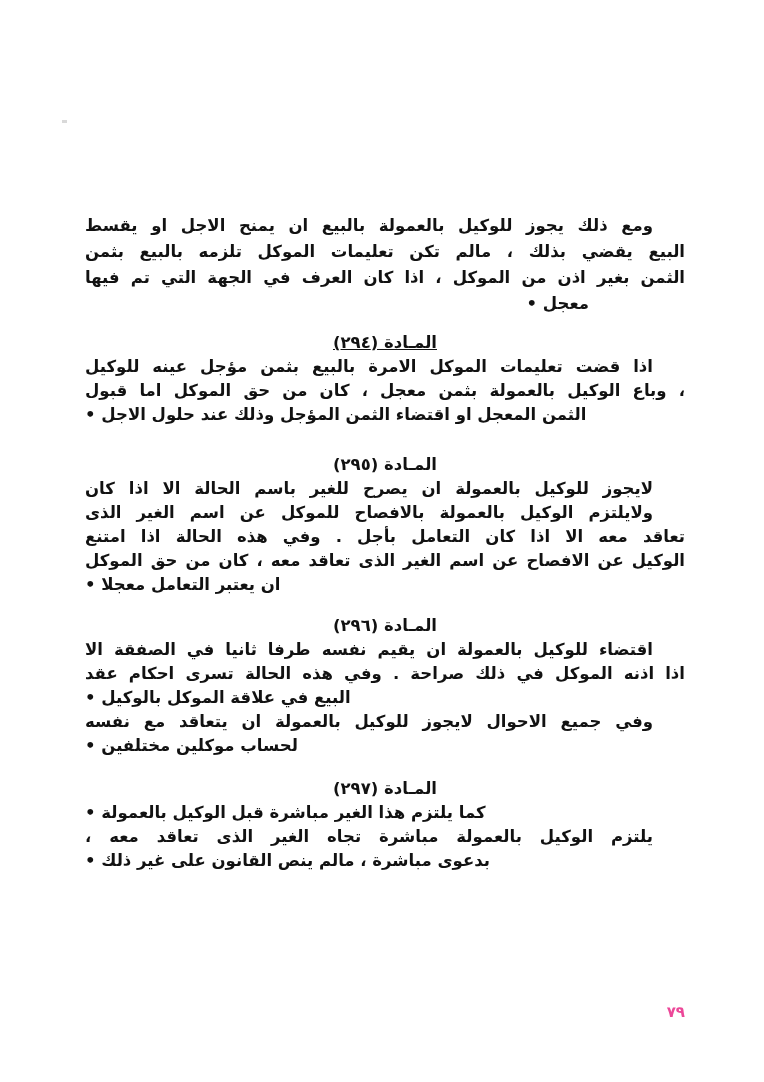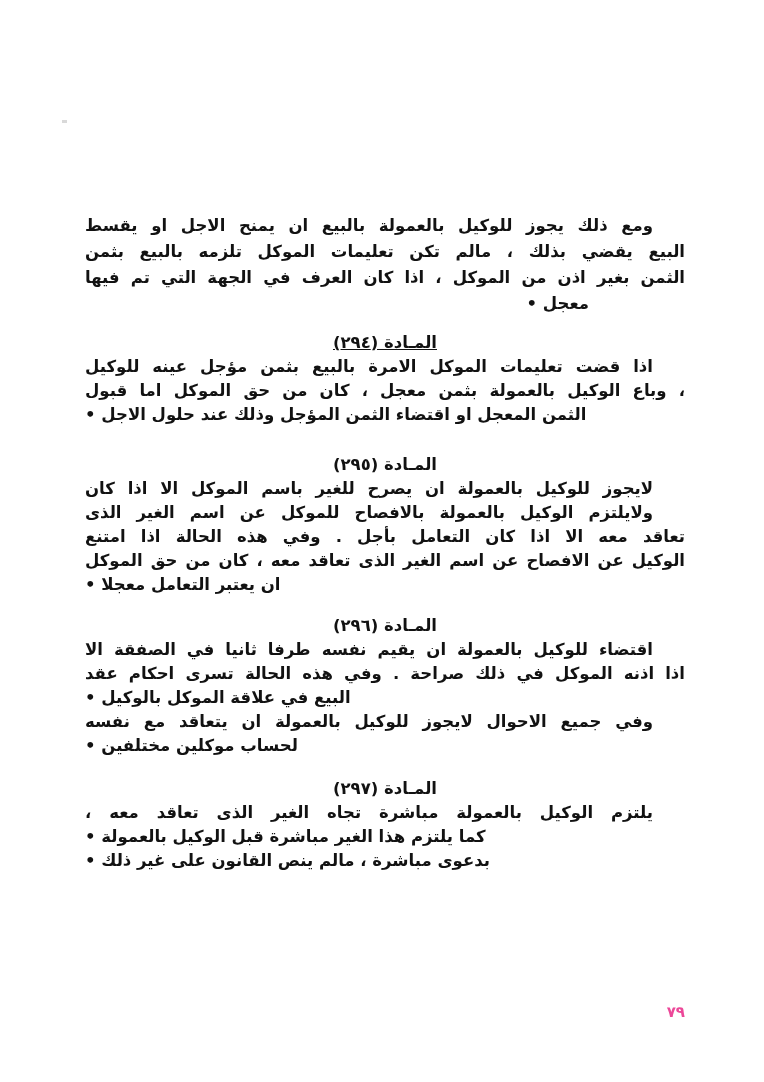--- a/index.html
+++ b/index.html
@@ -94,35 +94,35 @@
         <div class="line inset">معجل •</div>
       </div>
       <div class="block heading">المـادة (٢٩٤)</div>
       <div class="block paragraph">
         <div class="line first">اذا قضت تعليمات الموكل الامرة بالبيع بثمن مؤجل عينه للوكيل</div>
         <div class="line full">، وباع الوكيل بالعمولة بثمن معجل ، كان من حق الموكل اما قبول</div>
         <div class="line last">الثمن المعجل او اقتضاء الثمن المؤجل وذلك عند حلول الاجل •</div>
       </div>
       <div class="block heading">المـادة (٢٩٥)</div>
       <div class="block paragraph">
-        <div class="line first">لايجوز للوكيل بالعمولة ان يصرح للغير باسم الموكل الا اذا كان</div>
+        <div class="line first">لايجوز للوكيل بالعمولة ان يصرح للغير باسم الحالة الا اذا كان</div>
         <div class="line first">ولايلتزم الوكيل بالعمولة بالافصاح للموكل عن اسم الغير الذى</div>
         <div class="line full">تعاقد معه الا اذا كان التعامل بأجل . وفي هذه الحالة اذا امتنع</div>
         <div class="line full">الوكيل عن الافصاح عن اسم الغير الذى تعاقد معه ، كان من حق الموكل</div>
         <div class="line last">ان يعتبر التعامل معجلا •</div>
       </div>
       <div class="block heading">المـادة (٢٩٦)</div>
       <div class="block paragraph">
         <div class="line first">اقتضاء للوكيل بالعمولة ان يقيم نفسه طرفا ثانيا في الصفقة الا</div>
         <div class="line full">اذا اذنه الموكل في ذلك صراحة . وفي هذه الحالة تسرى احكام عقد</div>
         <div class="line last">البيع في علاقة الموكل بالوكيل •</div>
         <div class="line first">وفي جميع الاحوال لايجوز للوكيل بالعمولة ان يتعاقد مع نفسه</div>
         <div class="line last">لحساب موكلين مختلفين •</div>
       </div>
       <div class="block heading">المـادة (٢٩٧)</div>
       <div class="block paragraph">
+        <div class="line last">كما يلتزم هذا الغير مباشرة قبل الوكيل بالعمولة •</div>
         <div class="line first">يلتزم الوكيل بالعمولة مباشرة تجاه الغير الذى تعاقد معه ،</div>
-        <div class="line last">كما يلتزم هذا الغير مباشرة قبل الوكيل بالعمولة •</div>
         <div class="line last">بدعوى مباشرة ، مالم ينص القانون على غير ذلك •</div>
       </div>
       <div class="page-number">٧٩</div>
     </div>
 </div>
 
 </body></html>

